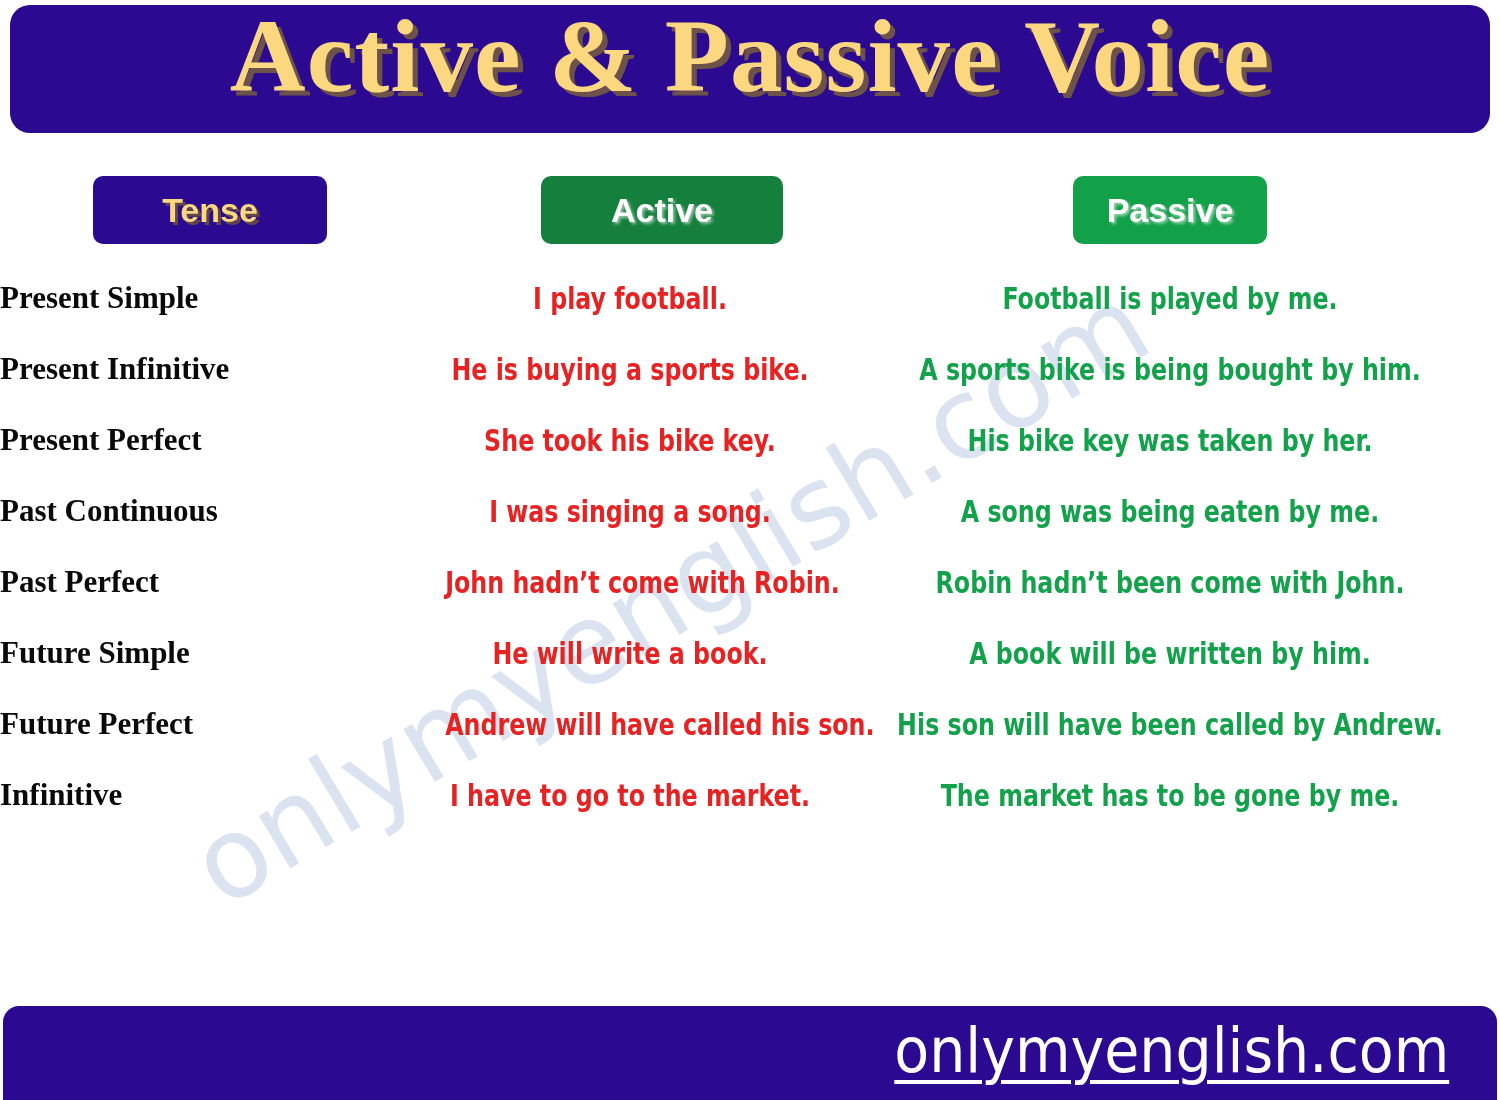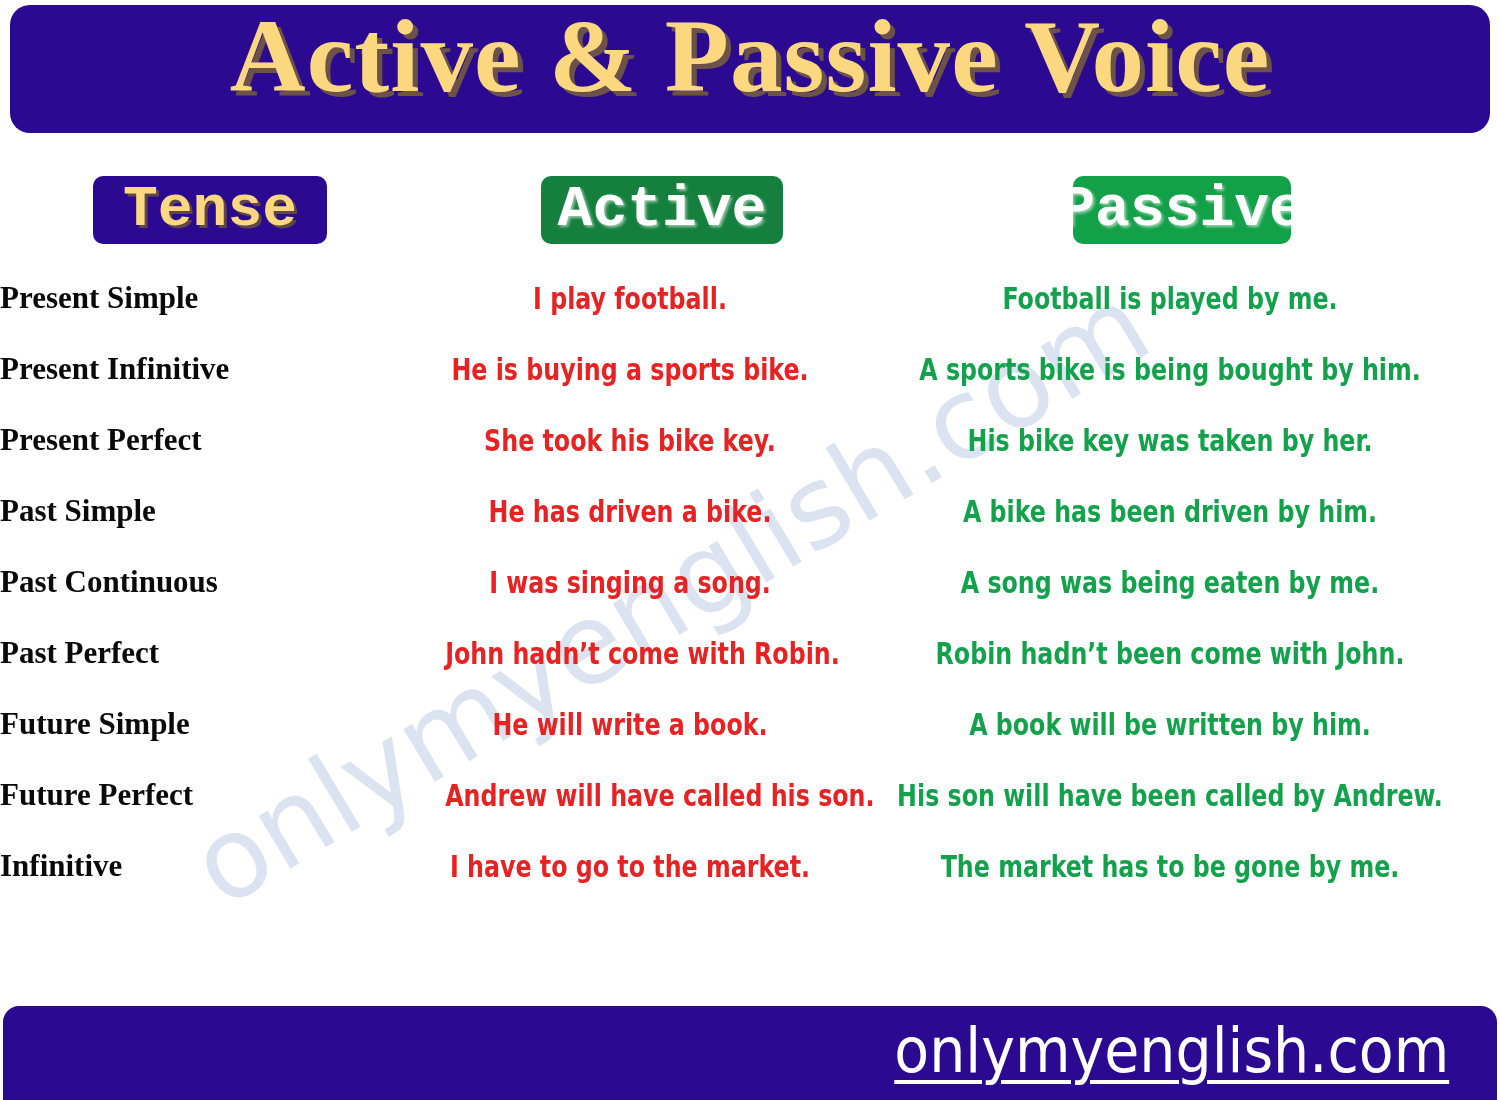--- a/index.html
+++ b/index.html
@@ -51,23 +51,23 @@
   .chip {
     position: absolute;
     border-radius: 10px;
     display: flex;
     align-items: center;
     justify-content: center;
     box-sizing: border-box;
     height: 68px;
   }
   .chip span {
-    font-family: Liberation Mono, monospace;
-    font-weight: bold;
-    font-size: 58px;
+    font-family: Liberation Sans, sans-serif;
+    font-weight: bold;
+    font-size: 34px;
     line-height: 1;
     white-space: nowrap;
   }
   #chip-tense {
     left: 93px;
     width: 234px;
     background: #2B0A91;
   }
   #chip-tense span {
     color: #FBD87F;
@@ -77,21 +77,21 @@
     left: 541px;
     width: 242px;
     background: #15803d;
   }
   #chip-active span {
     color: #ffffff;
     text-shadow: 2px 2px 3px rgba(255,255,255,0.55);
   }
   #chip-passive {
     left: 1073px;
-    width: 218px;
+    width: 194px;
     background: #12A048;
   }
   #chip-passive span {
     color: #ffffff;
     text-shadow: 2px 2px 3px rgba(255,255,255,0.55);
   }
 
   
   #watermark {
     position: absolute;
@@ -216,25 +216,20 @@
     <div class="cell-active">He is buying a sports bike.</div>
     <div class="cell-passive">A sports bike is being bought by him.</div>
   </div>
 
   <div class="row">
     <div class="cell-tense">Present Perfect</div>
     <div class="cell-active">She took his bike key.</div>
     <div class="cell-passive">His bike key was taken by her.</div>
   </div>
 
-  <div class="row">
-    <div class="cell-tense">Past Simple</div>
-    <div class="cell-active">He has driven a bike.</div>
-    <div class="cell-passive">A bike has been driven by him.</div>
-  </div>
 
   <div class="row">
     <div class="cell-tense">Past Continuous</div>
     <div class="cell-active">I was singing a song.</div>
     <div class="cell-passive">A song was being eaten by me.</div>
   </div>
 
   <div class="row">
     <div class="cell-tense">Past Perfect</div>
     <div class="cell-active">John hadn’t come with Robin.</div>

